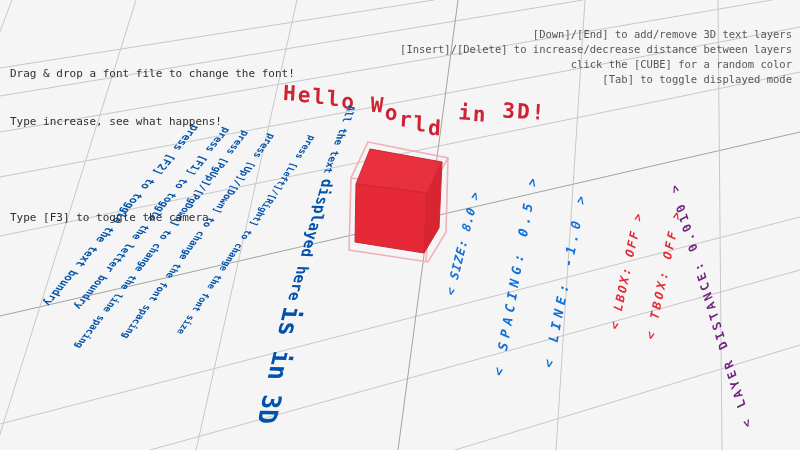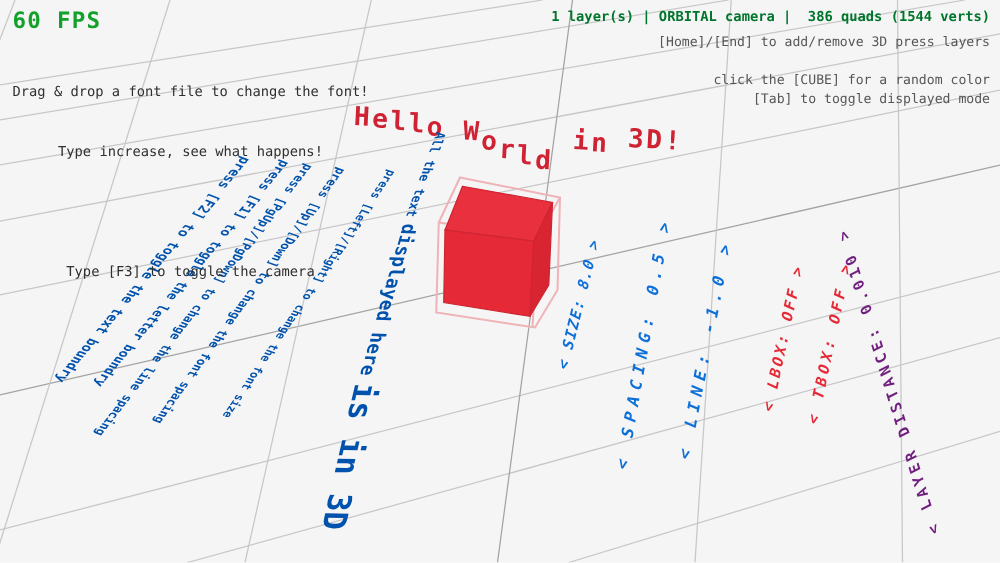--- a/index.html
+++ b/index.html
@@ -1,20 +1,20 @@
 <!DOCTYPE html>
 <html><head>
 <meta charset="utf-8">
 <style>
   html,body{margin:0;padding:0;}
   #app{position:relative;width:800px;height:450px;background:#f5f5f5;overflow:hidden;
        font-family:"DejaVu Sans Mono",monospace;}
   
   .fps{position:absolute;left:10px;top:6px;font-size:18px;font-weight:bold;color:#13a12b;letter-spacing:1px;}
-  .info{position:absolute;left:10px;top:34px;font-size:11px;color:#2f2f2f;line-height:16px;white-space:pre;text-align:center;}
+  .info{position:absolute;left:10px;top:34px;font-size:11px;color:#2f2f2f;line-height:16px;white-space:pre;}
   .info .gap{height:16px;}
   .stats{position:absolute;right:8px;top:7px;font-size:11px;font-weight:bold;color:#00752c;white-space:pre;}
   .hint{position:absolute;right:8px;font-size:10.5px;color:#565656;white-space:pre;}
   .hint.h1{top:28px}.hint.h2{top:43px}.hint.h3{top:58px}.hint.h4{top:73px}
   
   .g{position:absolute;transform-origin:0 50%;white-space:pre;font-weight:bold;color:#0052ac;}
   .help1{left:197px;top:120px;font-size:10.5px;transform:rotate(130deg) skewX(18deg);}
   .help2{left:228px;top:123px;font-size:10px;  transform:rotate(130deg) skewX(18deg);}
   .help3{left:247px;top:126px;font-size:9.5px; transform:rotate(128deg) skewX(17deg);}
   .help4{left:273px;top:129px;font-size:9.5px; transform:rotate(126deg) skewX(16deg);}
@@ -81,24 +81,23 @@
   <div class="g bt2">displayed here</div>
   <div class="g bt3">is in 3D</div>
 
   <div class="opt opt1" style="color: rgb(13, 111, 216);">&lt; SIZE: 8.0 &gt;</div>
   <div class="opt opt2" style="color: rgb(13, 111, 216);">&lt; SPACING: 0.5 &gt;</div>
   <div class="opt opt3" style="color: rgb(13, 111, 216);">&lt; LINE: -1.0 &gt;</div>
   <div class="opt opt4" style="color: rgb(230, 41, 55);">&lt; LBOX: OFF &gt;</div>
   <div class="opt opt5" style="color: rgb(230, 41, 55);">&lt; TBOX: OFF &gt;</div>
   <div class="opt opt6" style="color: rgb(112, 31, 126);">&lt; LAYER DISTANCE: 0.010 &gt;</div>
 
-  <div class="fps">60 FPS</div>
   <div class="info">
     <div>Drag &amp; drop a font file to change the font!</div>
     <div>Type increase, see what happens!</div>
     <div class="gap"></div>
     <div>Type [F3] to toggle the camera</div>
   </div>
-  <div class="stats">1 layer(s) | ORBITAL camera |  386 quads (1544 verts)</div>
-  <div class="hint h1">[Home]/[End] to add/remove 3D press layers</div>
+  <div class="hint h1">[Down]/[End] to add/remove 3D text layers</div>
+  <div class="hint h2">[Insert]/[Delete] to increase/decrease distance between layers</div>
   <div class="hint h3">click the [CUBE] for a random color</div>
   <div class="hint h4">[Tab] to toggle displayed mode</div>
 </div>
 
 </body></html>

